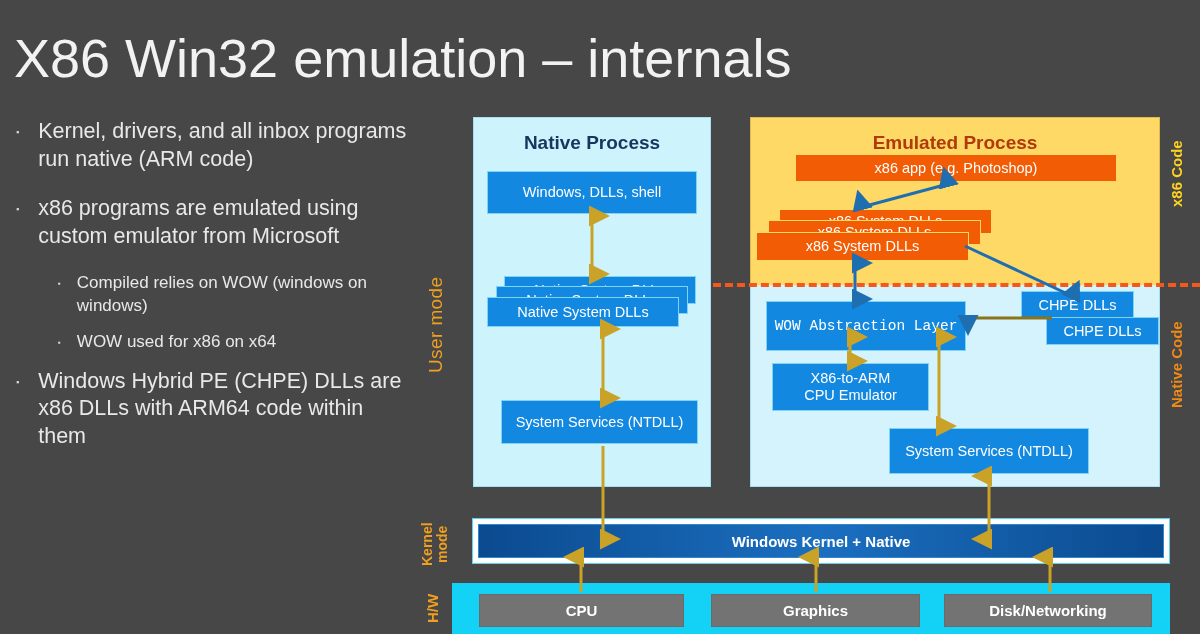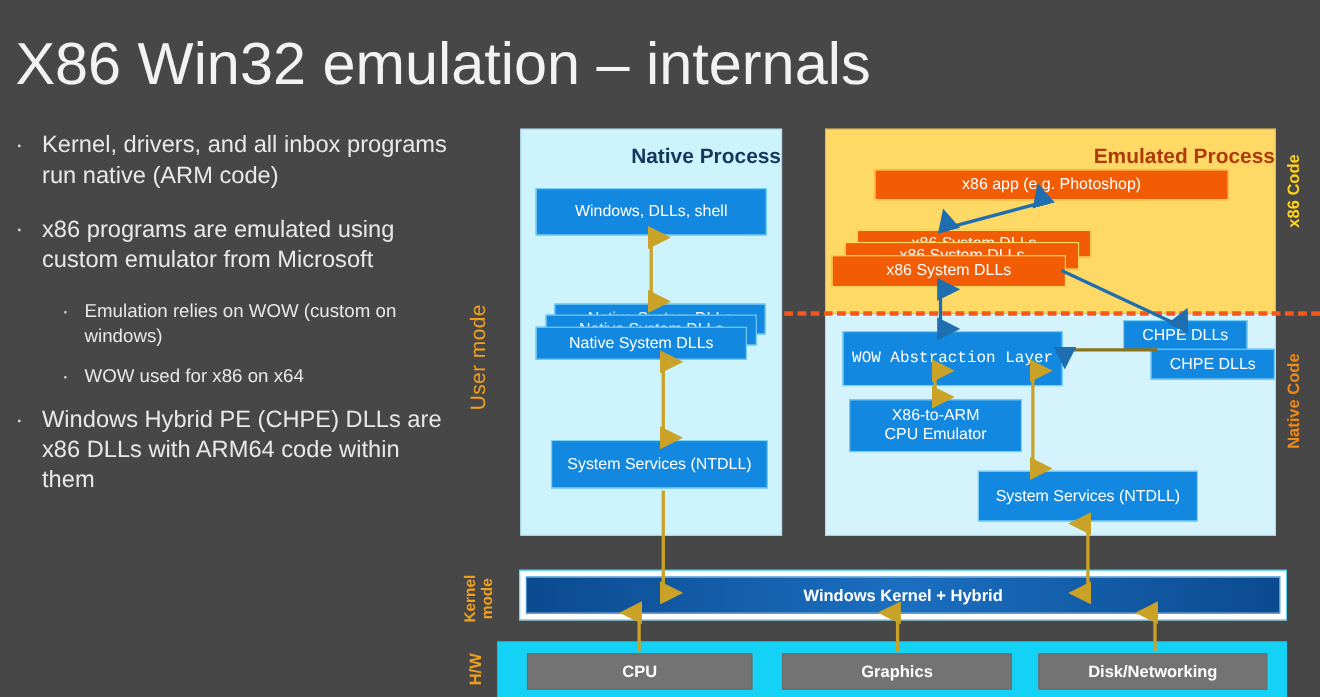--- a/index.html
+++ b/index.html
@@ -152,21 +152,21 @@
     width: 410px; height: 202px;
     background: #d5f3fd;
     border-left: 1px solid #a8dff0;
     border-right: 1px solid #a8dff0;
     border-bottom: 1px solid #a8dff0;
   }
 
   .panel-title {
     position: absolute;
     width: 100%;
-    text-align: right;
+    text-align: center;
     font-size: 19px;
     font-weight: bold;
     top: 14px;
   }
   .panel-title.native { color: #17365d; }
   .panel-title.emul { color: #b03a0a; }
 
   
   .box {
     position: absolute;
@@ -248,21 +248,21 @@
       <span class="btext">Kernel, drivers, and all inbox programs run native (ARM code)</span>
     </div>
 
     <div class="bullet level1">
       <span class="marker">▪</span>
       <span class="btext">x86 programs are emulated using custom emulator from Microsoft</span>
     </div>
 
     <div class="bullet level2">
       <span class="marker">▪</span>
-      <span class="btext">Emulation relies on WOW (custom on windows)</span>
+      <span class="btext">Compiled relies on WOW (windows on windows)</span>
     </div>
 
     <div class="bullet level2">
       <span class="marker">▪</span>
       <span class="btext">WOW used for x86 on x64</span>
     </div>
 
     <div class="bullet level1">
       <span class="marker">▪</span>
       <span class="btext">Windows Hybrid PE (CHPE) DLLs are x86 DLLs with ARM64 code within them</span>
@@ -334,21 +334,21 @@
 
   <div class="box blue" style="left:1021px; top:291px; width:113px; height:28px;">
     <span>CHPE DLLs</span>
   </div>
   <div class="box blue" style="left:1046px; top:317px; width:113px; height:28px;">
     <span>CHPE DLLs</span>
   </div>
 
   <div class="kernel-wrap"></div>
   <div class="box kernel" style="left:478px; top:524px; width:686px; height:34px;">
-    <span>Windows Kernel + Hybrid</span>
+    <span>Windows Kernel + Native</span>
   </div>
 
   <div class="hw-wrap"></div>
   <div class="box gray" style="left:711px; top:594px; width:209px; height:33px;">
     <span>Graphics</span>
   </div>
   <div class="box gray" style="left:479px; top:594px; width:205px; height:33px;">
     <span>CPU</span>
   </div>
   <div class="box gray" style="left:944px; top:594px; width:208px; height:33px;">

